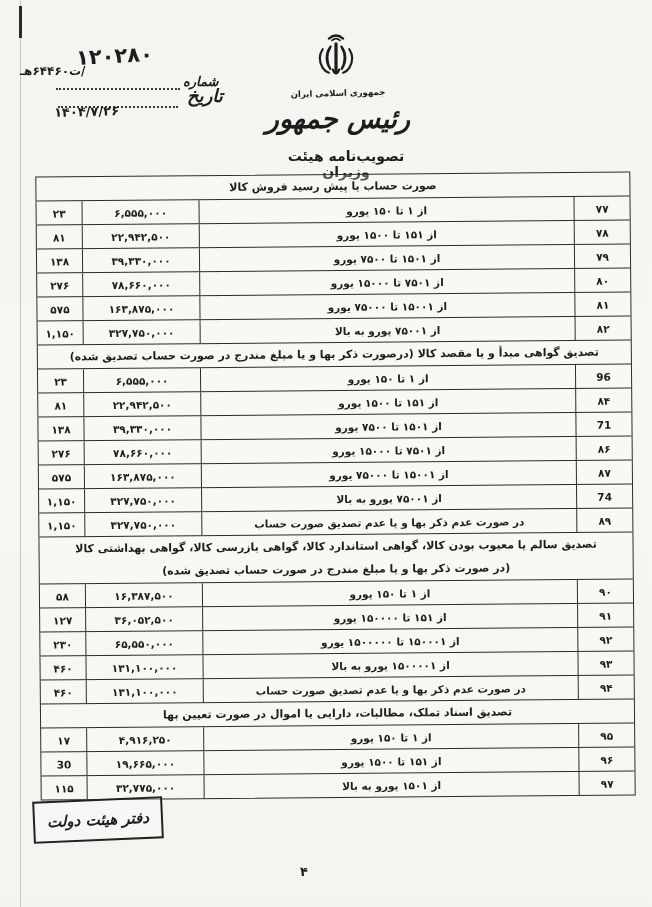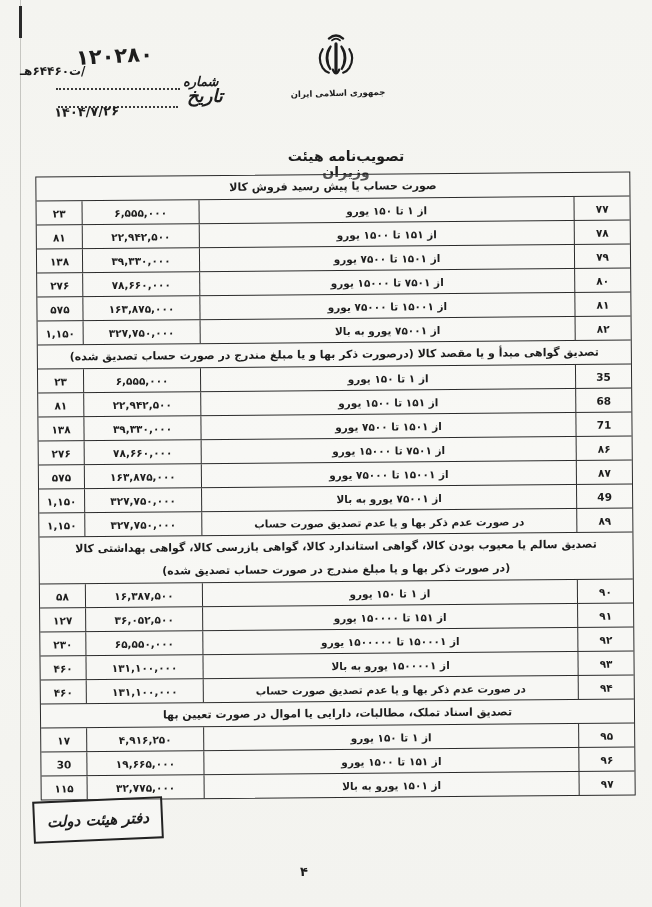--- a/index.html
+++ b/index.html
@@ -72,20 +72,21 @@
       <path d="M22.5 10 Q27 6 31.5 10" stroke-width="2"></path>
       <path d="M27 14 L27 46" stroke-width="3.6"></path>
       <path d="M23.5 43 Q27 51 30.5 43" stroke-width="2.6"></path>
       <path d="M21 17 Q13.5 30 21 43 Q16.5 37 16.5 30 Q16.5 22 21 17" stroke-width="2.4"></path>
       <path d="M33 17 Q40.5 30 33 43 Q37.5 37 37.5 30 Q37.5 22 33 17" stroke-width="2.4"></path>
       <path d="M12 20 Q5.5 30 12 41 Q14.5 45 19 46.5" stroke-width="2.4"></path>
       <path d="M42 20 Q48.5 30 42 41 Q39.5 45 35 46.5" stroke-width="2.4"></path>
     </g>
   </svg>
   <div class="country">جمهوری اسلامی ایران</div>
+  <div class="office">رئیس جمهور</div>
   <div class="doc-type">تصویب‌نامه هیئت وزیران</div>
 
   <div class="num-label cursive">شماره</div>
   <div class="dots n"></div>
   <div class="num-value">۱۲۰۲۸۰</div>
   <div class="num-suffix">/ت۶۴۴۶۰هـ</div>
 
   <div class="date-label cursive">تاریخ</div>
   <div class="dots d"></div>
   <div class="date-value">۱۴۰۴/۷/۲۶</div>
@@ -127,27 +128,27 @@
       <div class="row">
         <div class="cell c-no">۸۲</div>
         <div class="cell c-desc">از ۷۵۰۰۱ یورو به بالا</div>
         <div class="cell c-rial">۳۲۷,۷۵۰,۰۰۰</div>
         <div class="cell c-euro">۱,۱۵۰</div>
       </div>
       <div class="sec-header">
         <div class="sec-line">تصدیق گواهی مبدأ و یا مقصد کالا (درصورت ذکر بها و یا مبلغ مندرج در صورت حساب تصدیق شده)</div>
       </div>
       <div class="row">
-        <div class="cell c-no">35</div>
+        <div class="cell c-no">96</div>
         <div class="cell c-desc">از ۱ تا ۱۵۰ یورو</div>
         <div class="cell c-rial">۶,۵۵۵,۰۰۰</div>
         <div class="cell c-euro">۲۳</div>
       </div>
       <div class="row">
-        <div class="cell c-no">68</div>
+        <div class="cell c-no">۸۴</div>
         <div class="cell c-desc">از ۱۵۱ تا ۱۵۰۰ یورو</div>
         <div class="cell c-rial">۲۲,۹۴۲,۵۰۰</div>
         <div class="cell c-euro">۸۱</div>
       </div>
       <div class="row">
         <div class="cell c-no">71</div>
         <div class="cell c-desc">از ۱۵۰۱ تا ۷۵۰۰ یورو</div>
         <div class="cell c-rial">۳۹,۳۳۰,۰۰۰</div>
         <div class="cell c-euro">۱۳۸</div>
       </div>
@@ -157,21 +158,21 @@
         <div class="cell c-rial">۷۸,۶۶۰,۰۰۰</div>
         <div class="cell c-euro">۲۷۶</div>
       </div>
       <div class="row">
         <div class="cell c-no">۸۷</div>
         <div class="cell c-desc">از ۱۵۰۰۱ تا ۷۵۰۰۰ یورو</div>
         <div class="cell c-rial">۱۶۳,۸۷۵,۰۰۰</div>
         <div class="cell c-euro">۵۷۵</div>
       </div>
       <div class="row">
-        <div class="cell c-no">49</div>
+        <div class="cell c-no">74</div>
         <div class="cell c-desc">از ۷۵۰۰۱ یورو به بالا</div>
         <div class="cell c-rial">۳۲۷,۷۵۰,۰۰۰</div>
         <div class="cell c-euro">۱,۱۵۰</div>
       </div>
       <div class="row">
         <div class="cell c-no">۸۹</div>
         <div class="cell c-desc">در صورت عدم ذکر بها و یا عدم تصدیق صورت حساب</div>
         <div class="cell c-rial">۳۲۷,۷۵۰,۰۰۰</div>
         <div class="cell c-euro">۱,۱۵۰</div>
       </div>

